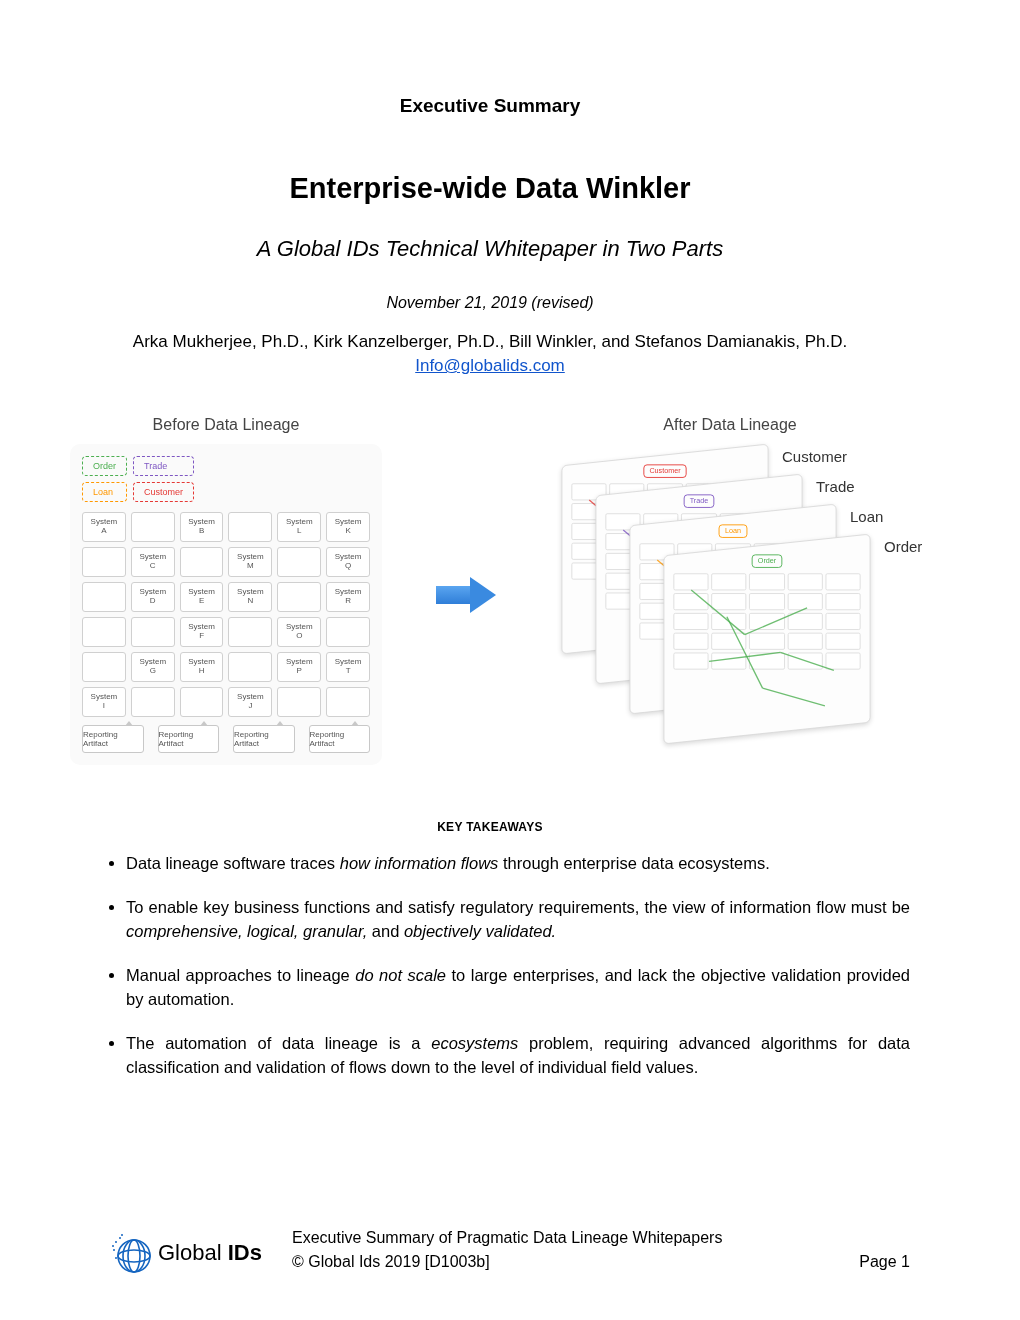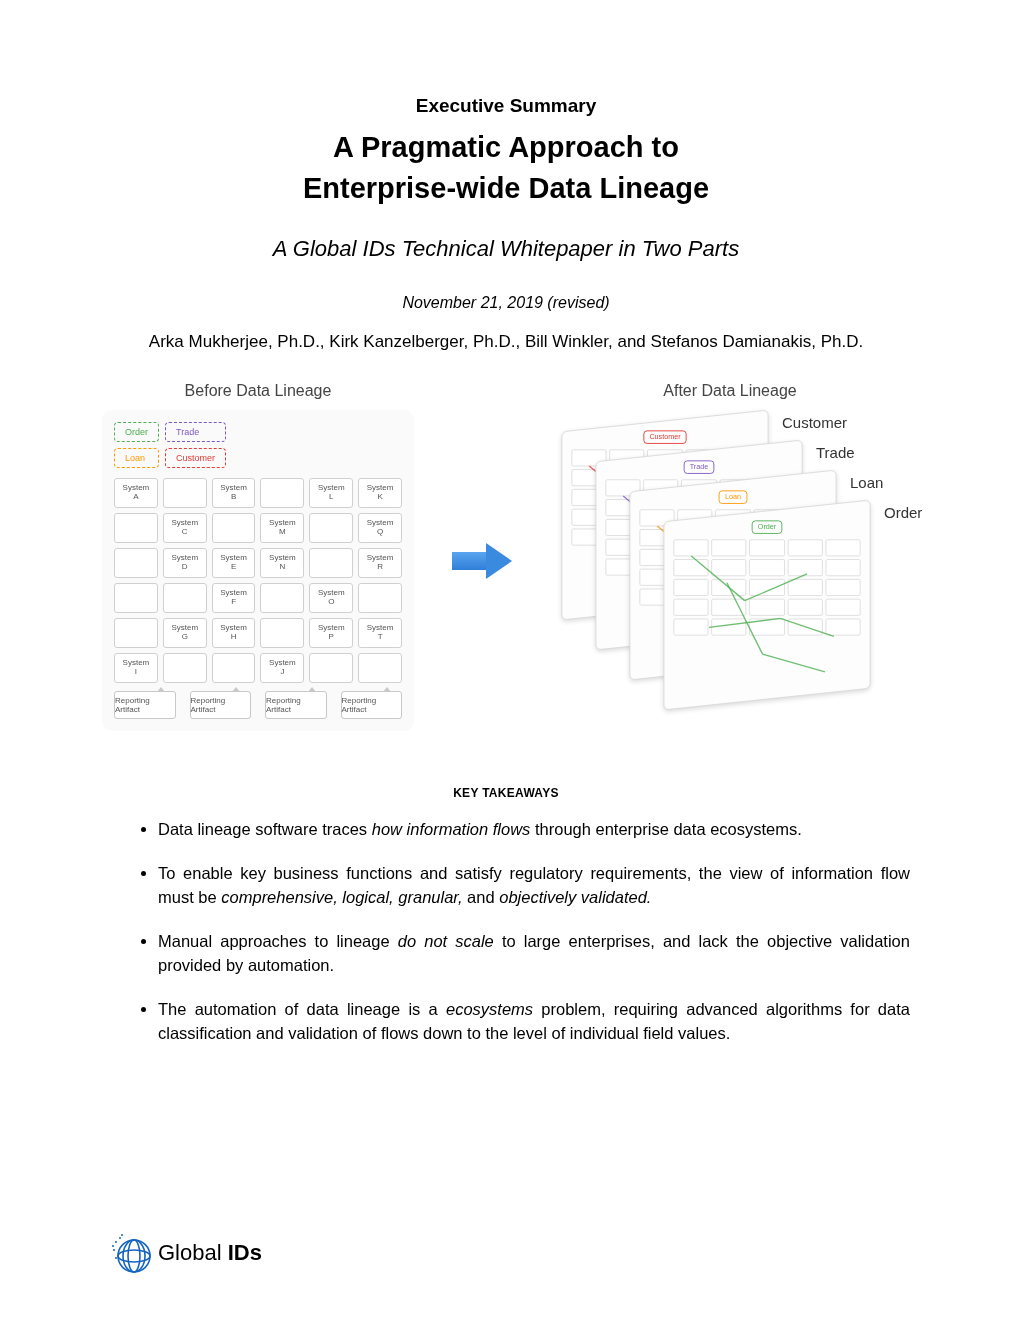--- a/index.html
+++ b/index.html
@@ -6,21 +6,21 @@
     margin: 0;
     padding: 0;
     background: #fff;
     font-family: Arial, Helvetica, sans-serif;
     color: #000;
     width: 1020px;
   }
   .page {
     width: 1020px;
     min-height: 1320px;
-    padding: 95px 110px 40px 102px;
+    padding: 95px 110px 40px 70px;
     box-sizing: border-box;
     position: relative;
   }
   .header-block { text-align: center; }
   .label { font-size: 19px; font-weight: bold; margin-bottom: 10px; }
   .title { font-size: 29px; font-weight: bold; line-height: 1.4; margin-bottom: 28px; }
   .subtitle { font-size: 22px; font-style: italic; margin-bottom: 4px; }
   .date { font-size: 16px; font-style: italic; margin-bottom: 20px; margin-top: 32px; }
   .authors { font-size: 17px; margin-bottom: 4px; }
   .email { font-size: 17px; margin-bottom: 40px; }
@@ -122,26 +122,29 @@
   .logo-text .ids{ font-weight:bold;}
 </style>
 </head>
 <body>
 
 <div class="page">
 
   <div class="header-block">
     <div class="label">Executive Summary</div>
     <div class="title">
-      <span>A Pragmatic Approach to</span><br>
-      <span>Enterprise-wide Data Lineage</span>
+      <br>
+      <span>Enterprise-wide Data Winkler</span>
     </div>
     <div class="subtitle">A Global IDs Technical Whitepaper in Two Parts</div>
     <div class="date">November 21, 2019 (revised)</div>
     <div class="authors">Arka Mukherjee, Ph.D., Kirk Kanzelberger, Ph.D., Bill Winkler, and Stefanos Damianakis, Ph.D.</div>
+    <div class="email">
+      <a href="#">Info@globalids.com</a>
+    </div>
   </div>
 
   <div class="figure-row">
 
     <div class="fig-col">
       <div class="fig-caption">Before Data Lineage</div>
       <div class="before-panel">
         <div class="before-top">
           <div style="display:flex;flex-direction:column;gap:6px;">
             <span class="chip g">Order</span>
@@ -407,15 +410,22 @@
               <circle cx="6" cy="26" r="1"></circle>
             <circle cx="12" cy="3" r="1"></circle>
               <circle cx="3" cy="14" r="1"></circle>
           </g>
         </svg>
       </div>
       <div class="logo-text">
         <span>Global</span><span class="ids"> <span>IDs</span></span>
       </div>
     </div>
+    <div class="footer-text">
+      <div>Executive Summary of Pragmatic Data Lineage Whitepapers</div>
+      <div class="rowline">
+        <span>© Global Ids 2019  [D1003b]</span>
+        <span>Page 1</span>
+      </div>
+    </div>
   </div>
 
 </div>
 
 </body></html>

